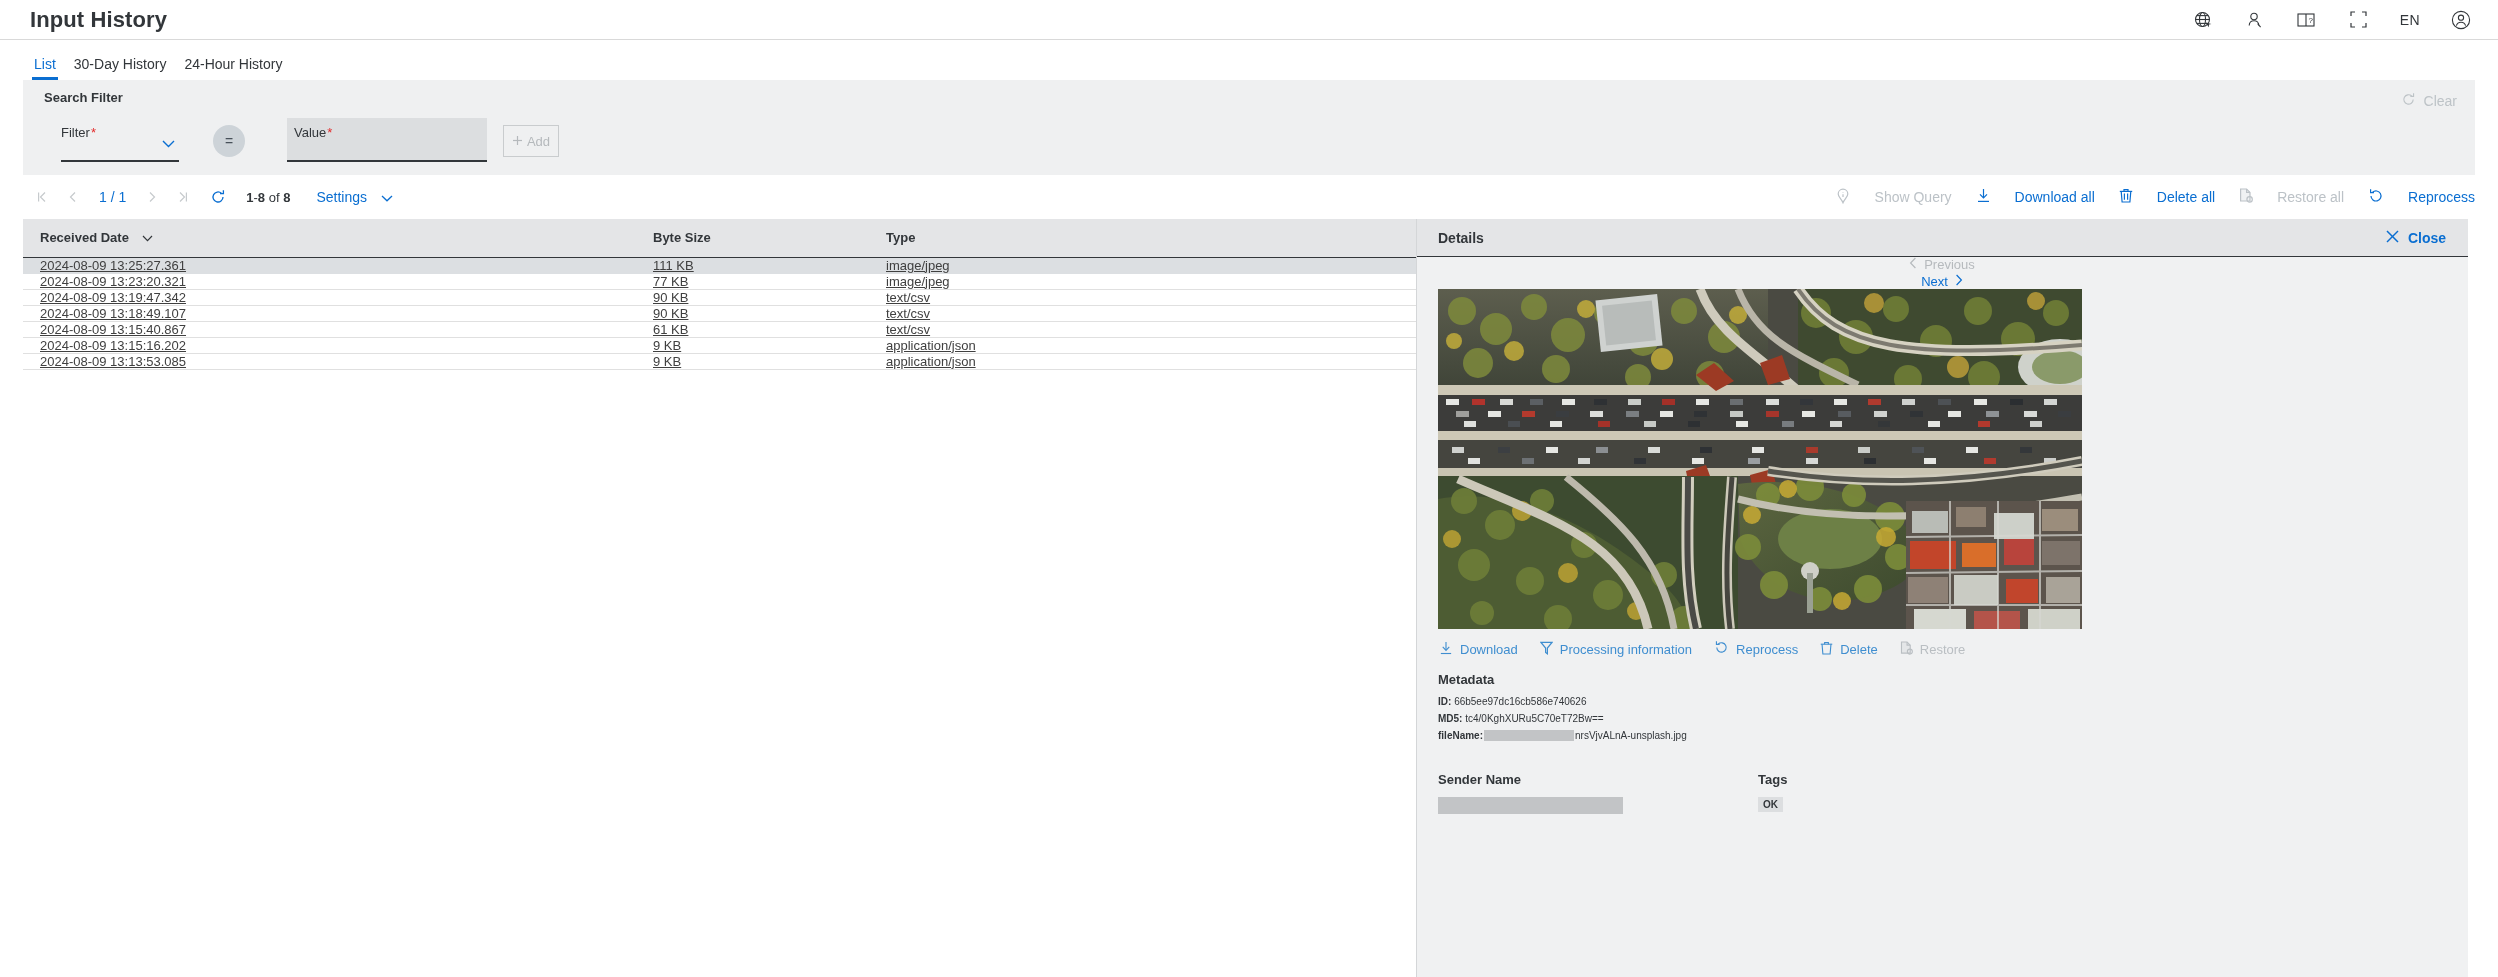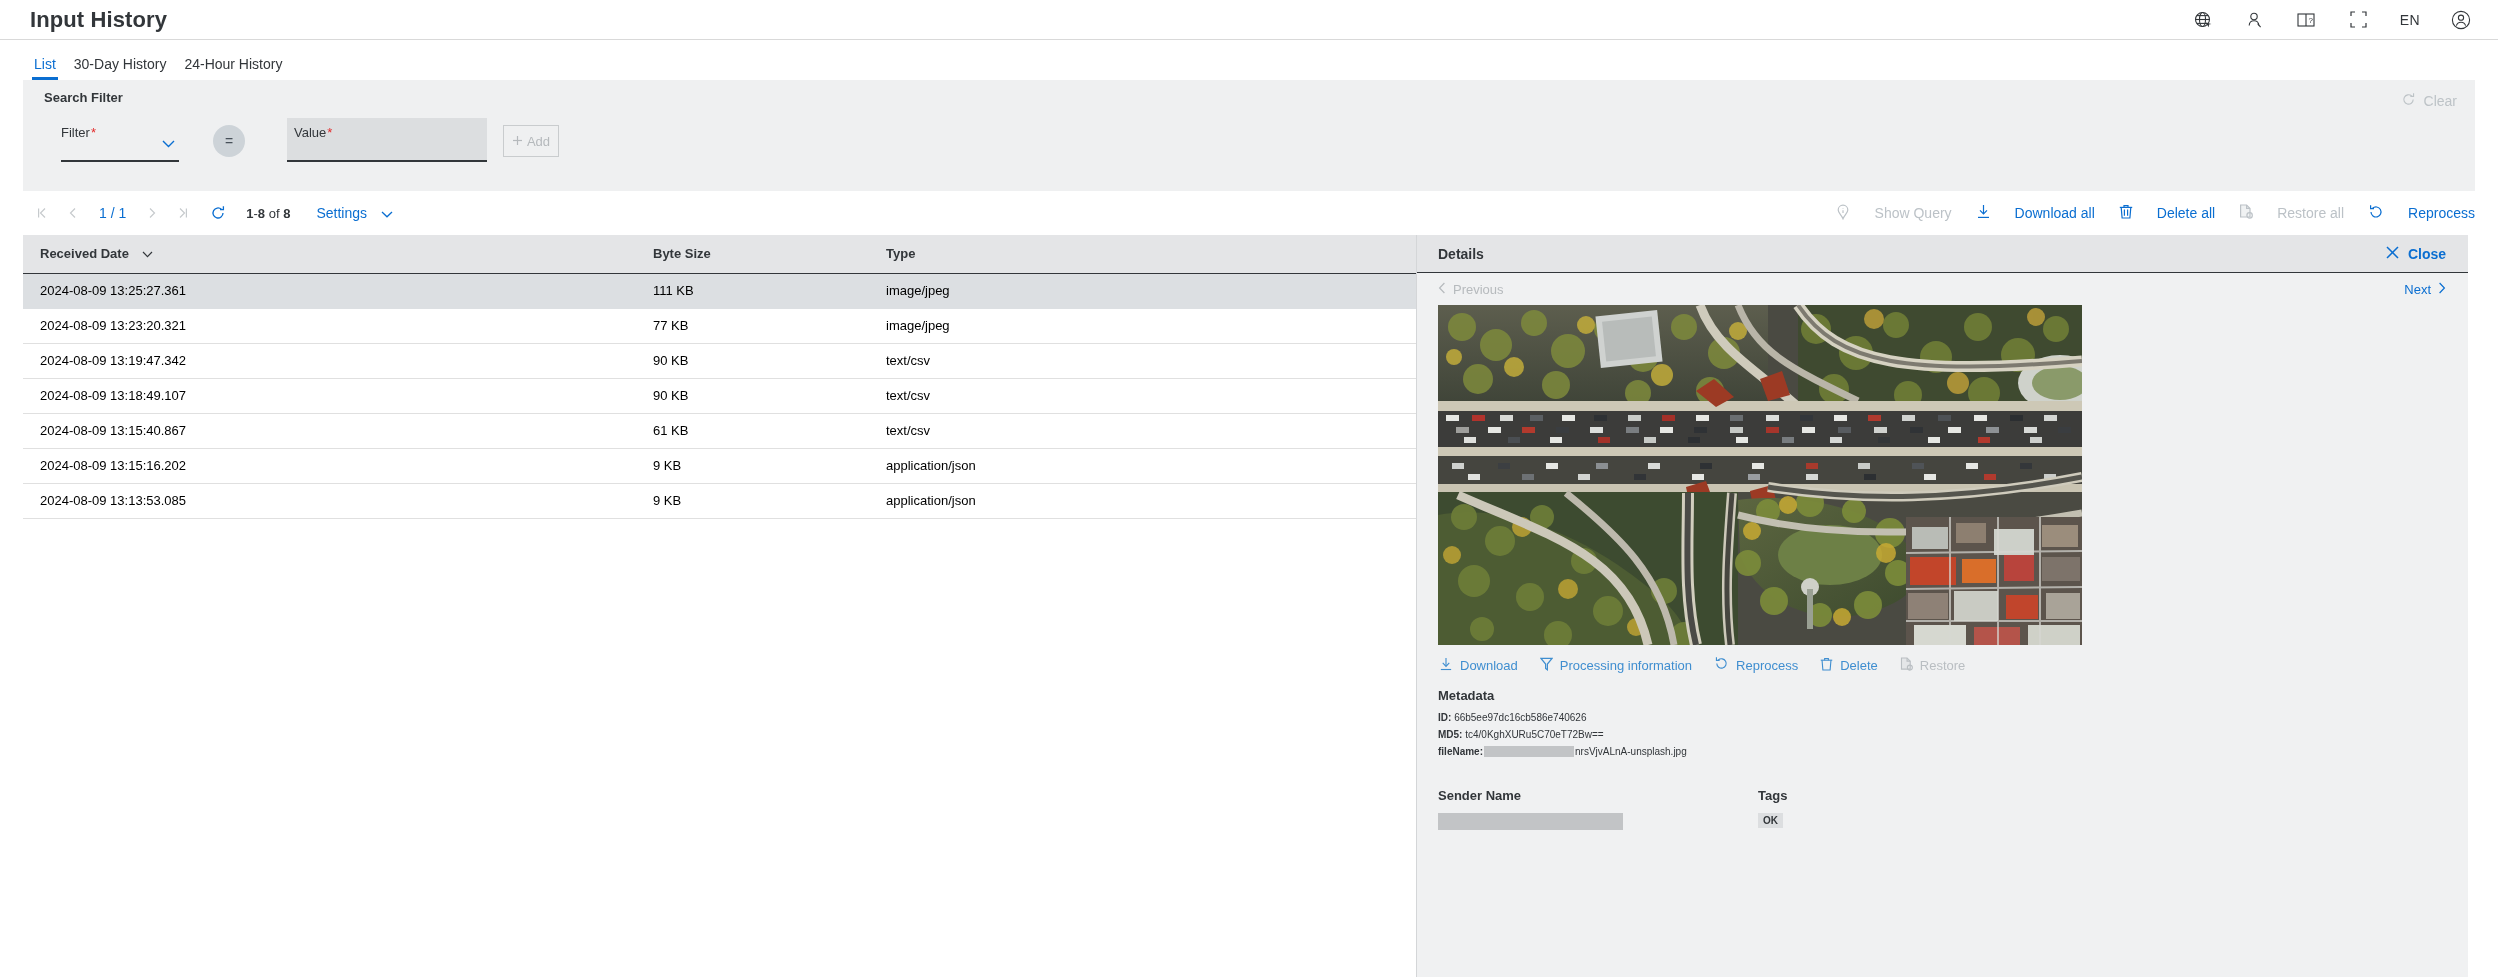--- a/index.html
+++ b/index.html
@@ -53,21 +53,21 @@
   .tab.active::after {
     content: "";
     position: absolute; left: 7px; right: 7px; bottom: 0;
     height: 3px; background: #0a6ed1;
   }
 
   
   .filter-panel {
     margin: 0 23px 0 23px;
     background: #eff0f1;
-    height: 111px;
+    height: 95px;
     position: relative;
     padding: 10px 0 0 0;
   }
   .filter-title {
     font-size: 13px; font-weight: bold; color: #32363a;
     padding-left: 21px;
   }
   .filter-row {
     display: flex; align-items: flex-end;
     padding-left: 38px; margin-top: 9px;
@@ -171,25 +171,26 @@
     background: #e4e5e7;
     text-align: left;
     font-size: 13px; font-weight: bold; color: #32363a;
     height: 38px;
     padding: 0 0 0 17px;
     border-bottom: 1px solid #32363a;
     white-space: nowrap;
   }
   table.grid th .sortmark { margin-left: 9px; color: #32363a; }
   table.grid td {
-    font-size: 13px; color: #000000;
-    height: 35px;
+    font-size: 13px; color: #404040;
+    height: 16px;
     padding: 0 0 0 17px;
     border-bottom: 1px solid #e0e0e0;
     white-space: nowrap;
+    text-decoration: underline;
   }
   tr.row.selected td { background: #dcdfe2; border-bottom: 1px solid #dcdfe2;}
   .col-date { width: 613px; }
   .col-size { width: 233px; }
   .col-type { width: auto; }
 
   
   .details-pane {
     flex: 1;
     background: #f0f1f2;
@@ -208,20 +209,21 @@
   .det-head-spacer { flex: 1; }
   .close-btn {
     display: flex; align-items: center; gap: 9px;
     color: #0a6ed1; font-size: 14px; font-weight: bold; cursor: pointer;
   }
   .det-nav {
     height: 32px;
     display: flex; align-items: center;
     padding: 0 22px 0 21px;
     font-size: 13px;
+    flex-direction: column;
   }
   .prev-lnk { color: #b6babd; display: flex; align-items: center; gap: 7px; cursor: default;}
   .next-lnk { color: #0a6ed1; display: flex; align-items: center; gap: 7px; cursor: pointer;}
   .det-nav-spacer { flex: 1; }
 
   .preview-wrap { padding: 0 0 0 21px; }
   .preview {
     width: 644px; height: 340px;
     overflow: hidden; position: relative;
     background: #4b4a45;

